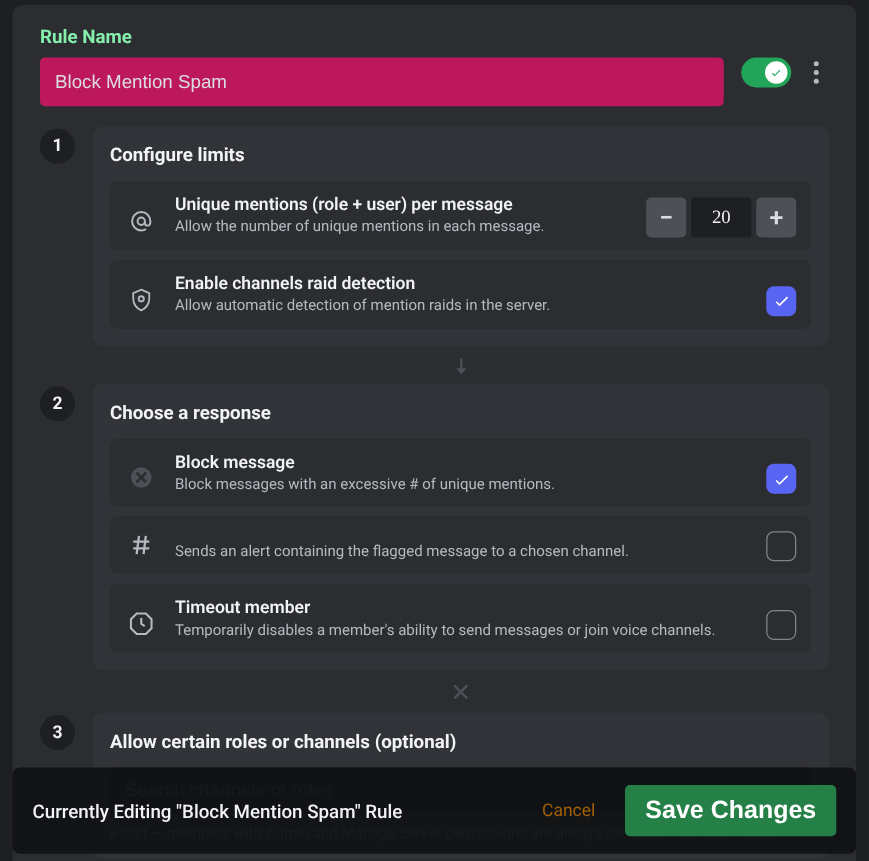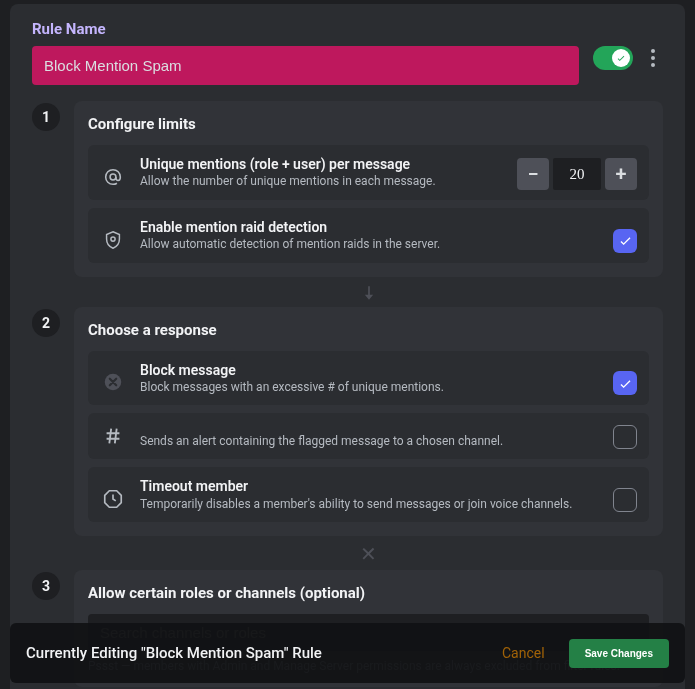--- a/index.html
+++ b/index.html
@@ -18,21 +18,21 @@
     margin: 4px 10px 0 10px;
     padding: 16px 22px 22px 22px;
   }
   .header-row {
     display: flex;
     align-items: flex-start;
     gap: 14px;
   }
   .header-left { flex: 1; }
   .label-title {
-    color: #c4b5fd;
+    color: #86efac;
     font-size: 15px;
     font-weight: 700;
     margin-bottom: 8px;
   }
   .rule-name-input {
     width: 100%;
     background: #be185d;
     border: none;
     border-radius: 4px;
     padding: 11px 12px;
@@ -178,21 +178,21 @@
     left:10px; right:10px; bottom:6px;
     background:#111214f0;
     border-radius:6px;
     padding:14px 16px;
     display:flex; align-items:center; gap:14px;
   }
   .footer-text { flex:1; color:#f2f3f5; font-size:15px; font-weight:500;}
   .btn-cancel { color:#a16207; font-size:14px; cursor:pointer; padding:8px 10px;}
   .btn-save {
     background:#248046; color:#fff; font-weight:600;
-    font-size:10px; padding:9px 16px; border-radius:4px; cursor:pointer;
+    font-size:20px; padding:9px 16px; border-radius:4px; cursor:pointer;
     border:none;
   }
 </style>
 </head>
 <body>
 
 <div class="page">
 
   <div class="header-row">
     <div class="header-left">
@@ -239,21 +239,21 @@
       </div>
 
       <div class="option-card">
         <div class="icon-slot">
           <svg viewBox="0 0 24 24" fill="none" stroke="currentColor" stroke-width="1.6">
               <path d="M12 3l7 3v5c0 4.5-3 8.5-7 10-4-1.5-7-5.5-7-10V6l7-3z"></path>
               <circle cx="12" cy="11" r="2.3"></circle>
             </svg>
         </div>
         <div class="opt-text">
-          <div class="opt-title">Enable mention raid detection</div>
+          <div class="opt-title">Enable channels raid detection</div>
           <div class="opt-desc">Allow automatic detection of mention raids in the server.</div>
         </div>
         <div class="check on">
           <svg viewBox="0 0 24 24">
               <path fill="#fff" d="M9 16.2l-3.5-3.5L4 14.2 9 19.2 20 8.2l-1.5-1.5z"></path>
             </svg>
         </div>
       </div>
     </div>
   </div>

